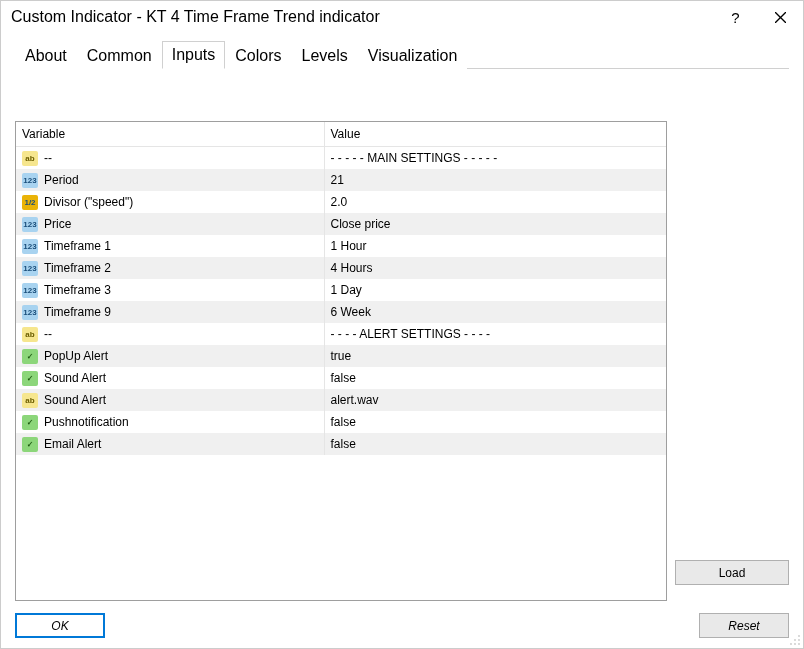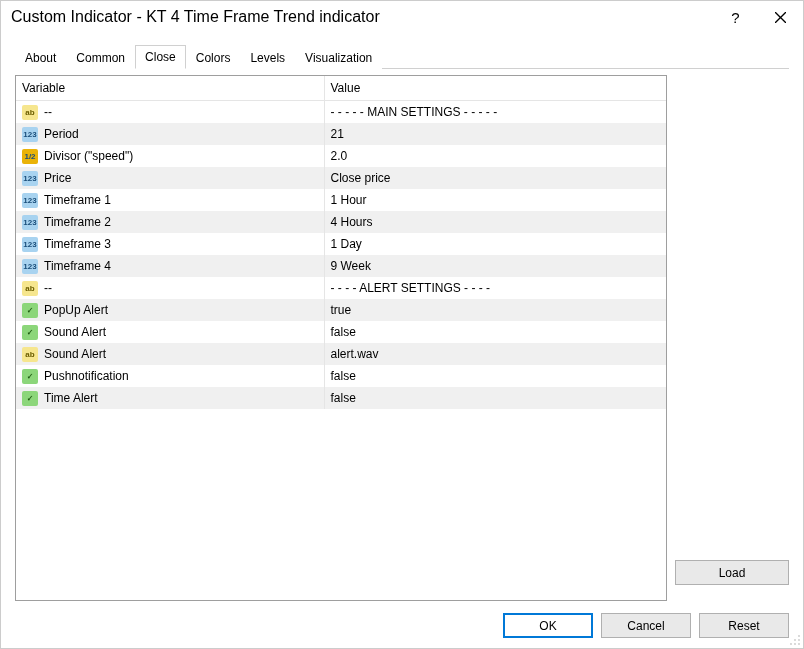--- a/index.html
+++ b/index.html
@@ -48,21 +48,21 @@
     height: 24px;
     margin-bottom: 0;
   }
   .tab {
     padding: 4px 9px;
     border: 1px solid transparent;
     border-bottom: none;
     background: #fff;
     position: relative;
     bottom: -1px;
-    font-size: 12px;
+    font-size: 16px;
     color: #000;
     margin-top: 19px;
   }
   .tab.active {
     border-color: #d0d0d0;
     background: #fff;
     border-bottom: 1px solid #fff;
   }
 
   .tabpage {
@@ -72,20 +72,21 @@
     padding-top: 6px;
   }
   .left {
     flex: 1;
     display: flex; flex-direction: column;
   }
   .table-wrap {
     border: 1px solid #9e9e9e;
     flex: 1;
     overflow: hidden;
+    margin-top: 46px;
   }
   table {
     width: 100%;
     border-collapse: collapse;
     table-layout: fixed;
   }
   thead th {
     text-align: left;
     font-weight: normal;
     padding: 5px 6px;
@@ -140,22 +141,23 @@
   .btn {
     height: 25px;
     border: 1px solid #b0b0b0;
     background: #e9e9e9;
     font-size: 12px;
     display: flex; align-items: center; justify-content: center;
     min-width: 90px;
     cursor: default;
   }
   .footer {
-    display: flex; justify-content: flex-end; gap: 8px;
+    display: flex; justify-content: space-between; gap: 8px;
     padding-top: 12px;
+    font-style: italic;
   }
   .footer .btn { width: 90px; }
   .btn.primary { border: 2px solid #0078d7; background: #fff; }
 
   .resize-grip {
     position: absolute; right: 2px; bottom: 2px;
     width: 12px; height: 12px;
     opacity: 0.35;
   }
 </style>
@@ -173,21 +175,21 @@
         <line x1="10" y1="0" x2="0" y2="10" stroke="#000" stroke-width="1.2"></line>
       </svg>
     </div>
   </div>
 
   <div class="client">
 
     <div class="tabs" id="tabs">
         <div class="tab">About</div>
         <div class="tab">Common</div>
-        <div class="tab active">Close</div>
+        <div class="tab active">Inputs</div>
         <div class="tab">Colors</div>
         <div class="tab">Levels</div>
         <div class="tab">Visualization</div>
       </div>
 
     <div class="tabpage">
       <div class="left">
         <div class="table-wrap">
           <table>
             <colgroup>
@@ -261,24 +263,24 @@
                       <span class="ticon int">123</span>
                       <span>Timeframe 3</span>
                     </div>
                   </td>
                   <td>1 Day</td>
                 </tr>
                 <tr class="alt">
                   <td>
                     <div class="var-cell">
                       <span class="ticon int">123</span>
-                      <span>Timeframe 4</span>
-                    </div>
-                  </td>
-                  <td>9 Week</td>
+                      <span>Timeframe 9</span>
+                    </div>
+                  </td>
+                  <td>6 Week</td>
                 </tr>
                 <tr>
                   <td>
                     <div class="var-cell">
                       <span class="ticon string">ab</span>
                       <span>--</span>
                     </div>
                   </td>
                   <td>- - - - ALERT SETTINGS - - - -</td>
                 </tr>
@@ -315,37 +317,36 @@
                       <span class="ticon bool">✓</span>
                       <span>Pushnotification</span>
                     </div>
                   </td>
                   <td>false</td>
                 </tr>
                 <tr class="alt">
                   <td>
                     <div class="var-cell">
                       <span class="ticon bool">✓</span>
-                      <span>Time Alert</span>
+                      <span>Email Alert</span>
                     </div>
                   </td>
                   <td>false</td>
                 </tr>
               </tbody>
           </table>
         </div>
       </div>
       <div class="rightcol">
         <div class="btn">Load</div>
       </div>
     </div>
 
     <div class="footer">
       <div class="btn primary">OK</div>
-      <div class="btn">Cancel</div>
       <div class="btn">Reset</div>
     </div>
 
     <svg class="resize-grip" viewBox="0 0 12 12">
       <circle cx="10" cy="2" r="0.9" fill="#666"></circle>
       <circle cx="10" cy="6" r="0.9" fill="#666"></circle>
         <circle cx="6" cy="6" r="0.9" fill="#666"></circle>
       <circle cx="10" cy="10" r="0.9" fill="#666"></circle>
         <circle cx="6" cy="10" r="0.9" fill="#666"></circle>
         <circle cx="2" cy="10" r="0.9" fill="#666"></circle>

